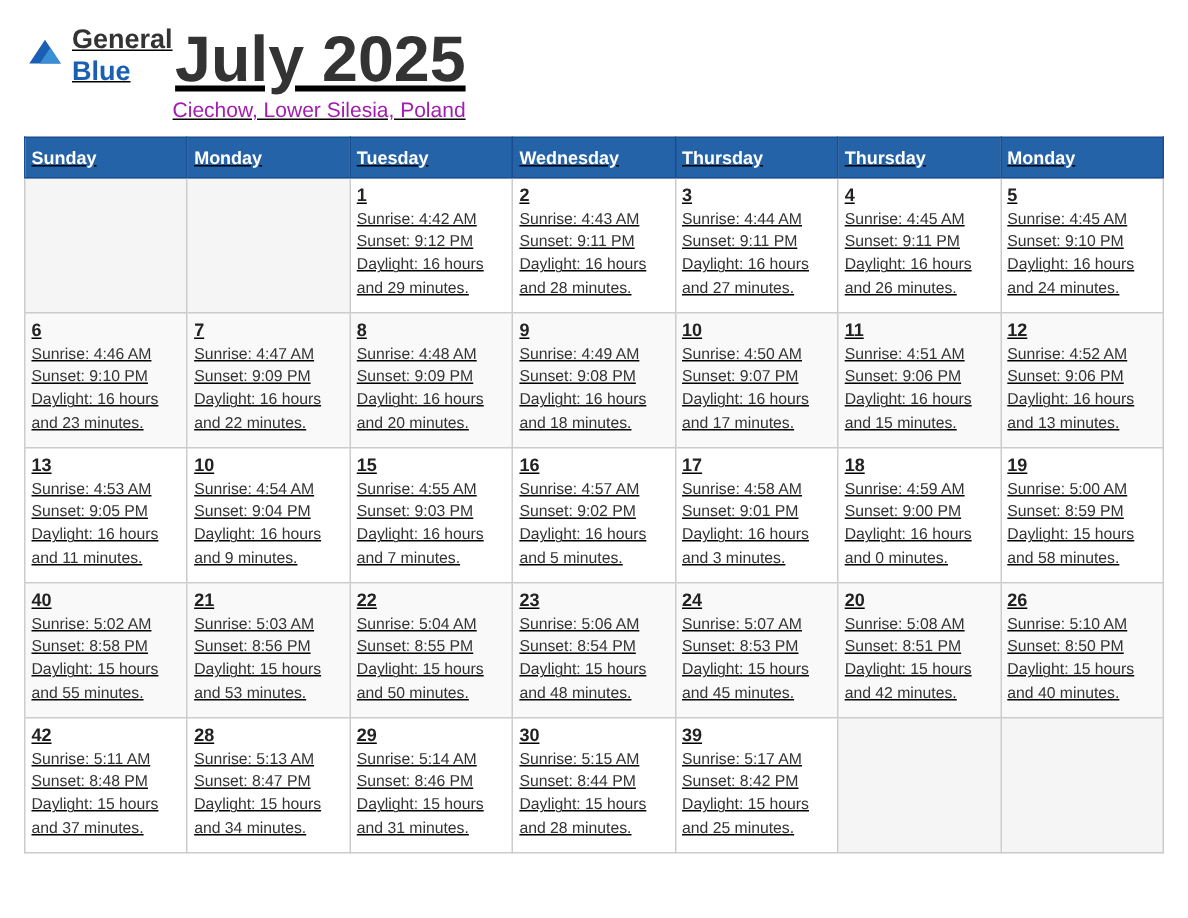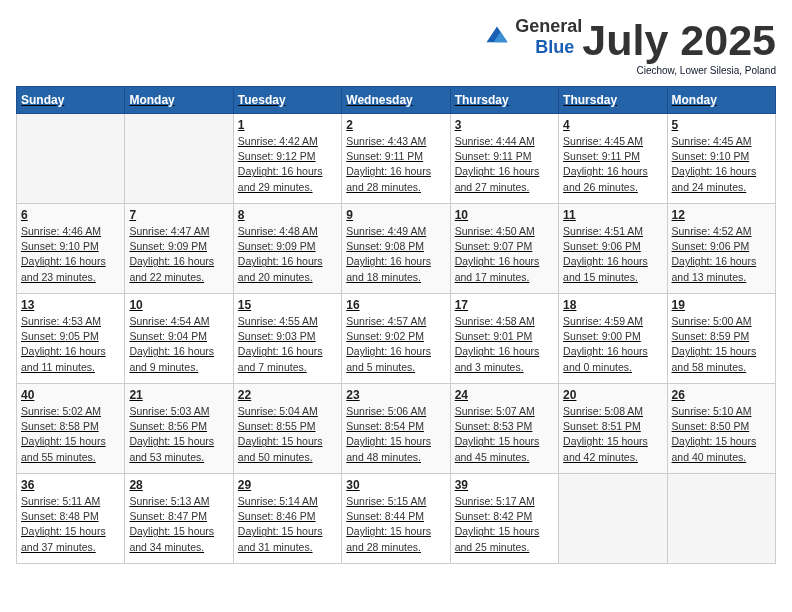--- a/index.html
+++ b/index.html
@@ -5,44 +5,45 @@
     * { box-sizing: border-box; margin: 0; padding: 0; }
     body {
       font-family: Arial, sans-serif;
       background: #fff;
       width: 792px;
       min-height: 612px;
       padding: 16px;
     }
     .header {
       display: flex;
-      justify-content: flex-end;
+      justify-content: flex-start;
       align-items: flex-start;
       margin-bottom: 10px;
+      text-decoration: underline;
     }
     .logo {
       display: flex;
       align-items: center;
       gap: 4px;
     }
     .logo-icon {
       width: 28px;
       height: 28px;
     }
     .title-block {
       text-align: right;
     }
     .month-title {
       font-size: 43px;
       font-weight: bold;
       color: #333;
     }
     .location-title {
-      font-size: 10px;
-      color: #0f172a;
+      font-size: 14px;
+      color: #a21caf;
     }
     table {
       width: 100%;
       border-collapse: collapse;
       font-size: 11px;
       text-decoration: underline;
     }
     thead tr th {
       background-color: #2563a8;
       color: #fff;
@@ -83,21 +84,21 @@
 <body>
 
 <div class="header">
   <div class="logo">
     <svg class="logo-icon" viewBox="0 0 32 32" xmlns="http://www.w3.org/2000/svg">
       <polygon points="16,4 28,22 4,22" fill="#1a5fb4"></polygon>
       <polygon points="20,10 28,22 12,22" fill="#3a8fd4"></polygon>
     </svg>
     <div>
       <span style="font-size:18px;font-weight:bold;color:#333;">General</span><br>
-      <span style="font-size:18px;font-weight:bold;color:#1a5fb4;margin-left:20px;">Blue</span>
+      <span style="font-size:18px;font-weight:bold;color:#1a5fb4;">Blue</span>
     </div>
   </div>
   <div class="title-block">
     <div class="month-title">July 2025</div>
     <div class="location-title">Ciechow, Lower Silesia, Poland</div>
   </div>
 </div>
 
 <table>
   <thead>
@@ -221,21 +222,21 @@
           <div class="day-num">20</div>
 <div class="day-info">Sunrise: 5:08 AM<br>Sunset: 8:51 PM<br>Daylight: 15 hours and 42 minutes.</div>
         </td>
         <td>
           <div class="day-num">26</div>
 <div class="day-info">Sunrise: 5:10 AM<br>Sunset: 8:50 PM<br>Daylight: 15 hours and 40 minutes.</div>
         </td>
       </tr>
       <tr>
         <td>
-          <div class="day-num">36</div>
+          <div class="day-num">42</div>
 <div class="day-info">Sunrise: 5:11 AM<br>Sunset: 8:48 PM<br>Daylight: 15 hours and 37 minutes.</div>
         </td>
         <td>
           <div class="day-num">28</div>
 <div class="day-info">Sunrise: 5:13 AM<br>Sunset: 8:47 PM<br>Daylight: 15 hours and 34 minutes.</div>
         </td>
         <td>
           <div class="day-num">29</div>
 <div class="day-info">Sunrise: 5:14 AM<br>Sunset: 8:46 PM<br>Daylight: 15 hours and 31 minutes.</div>
         </td>

